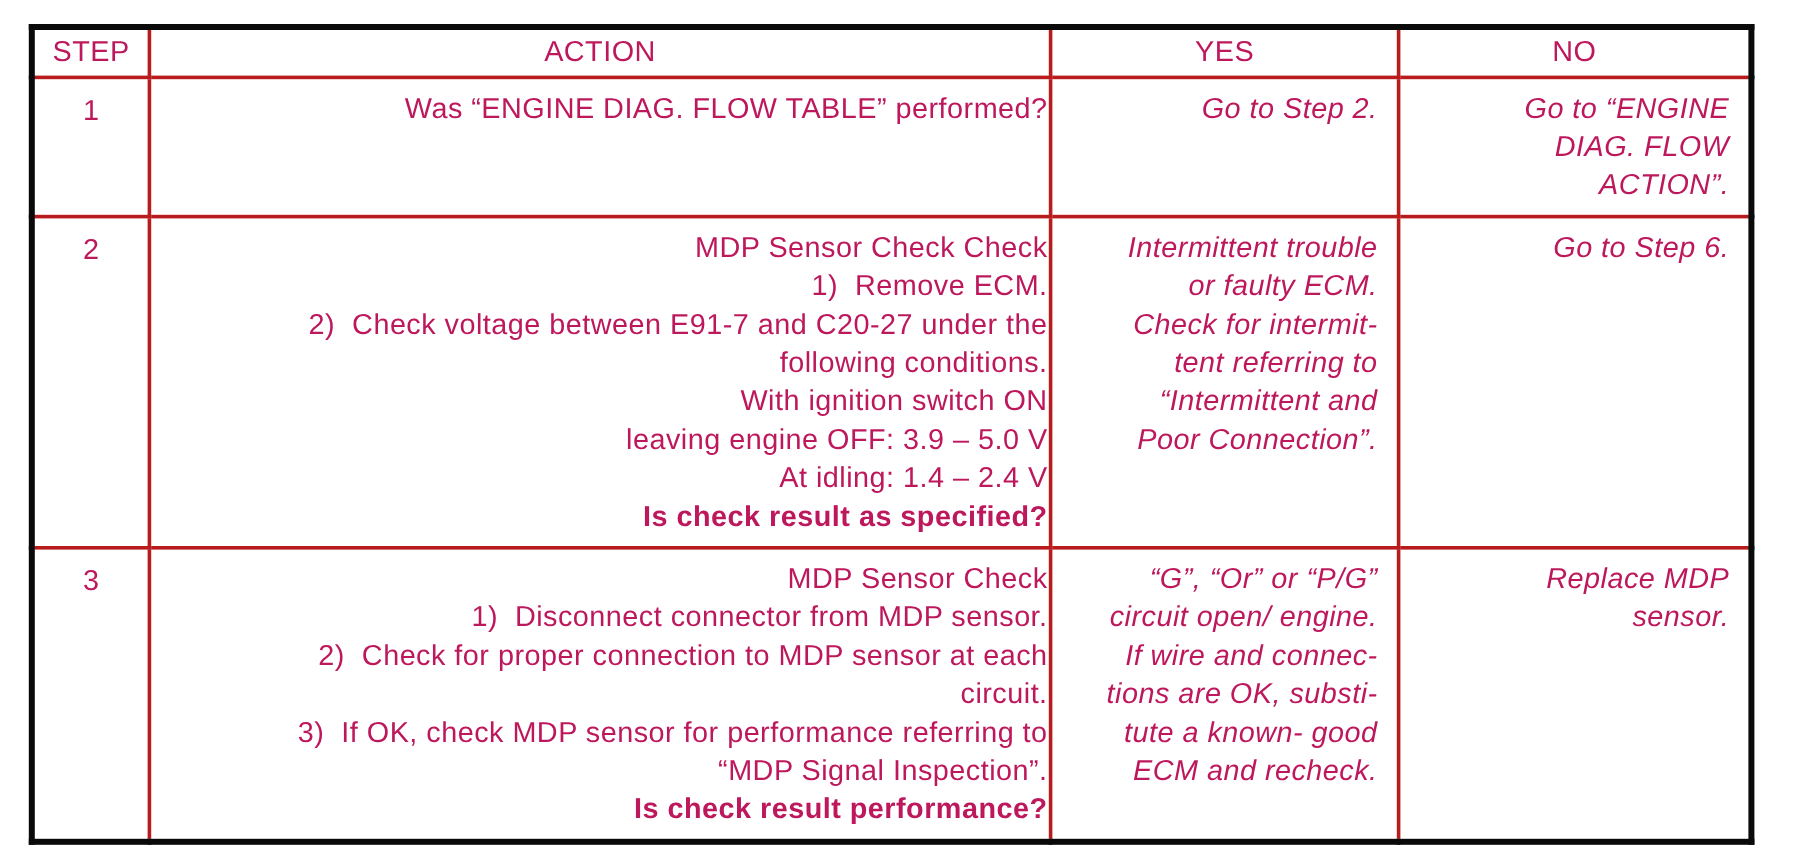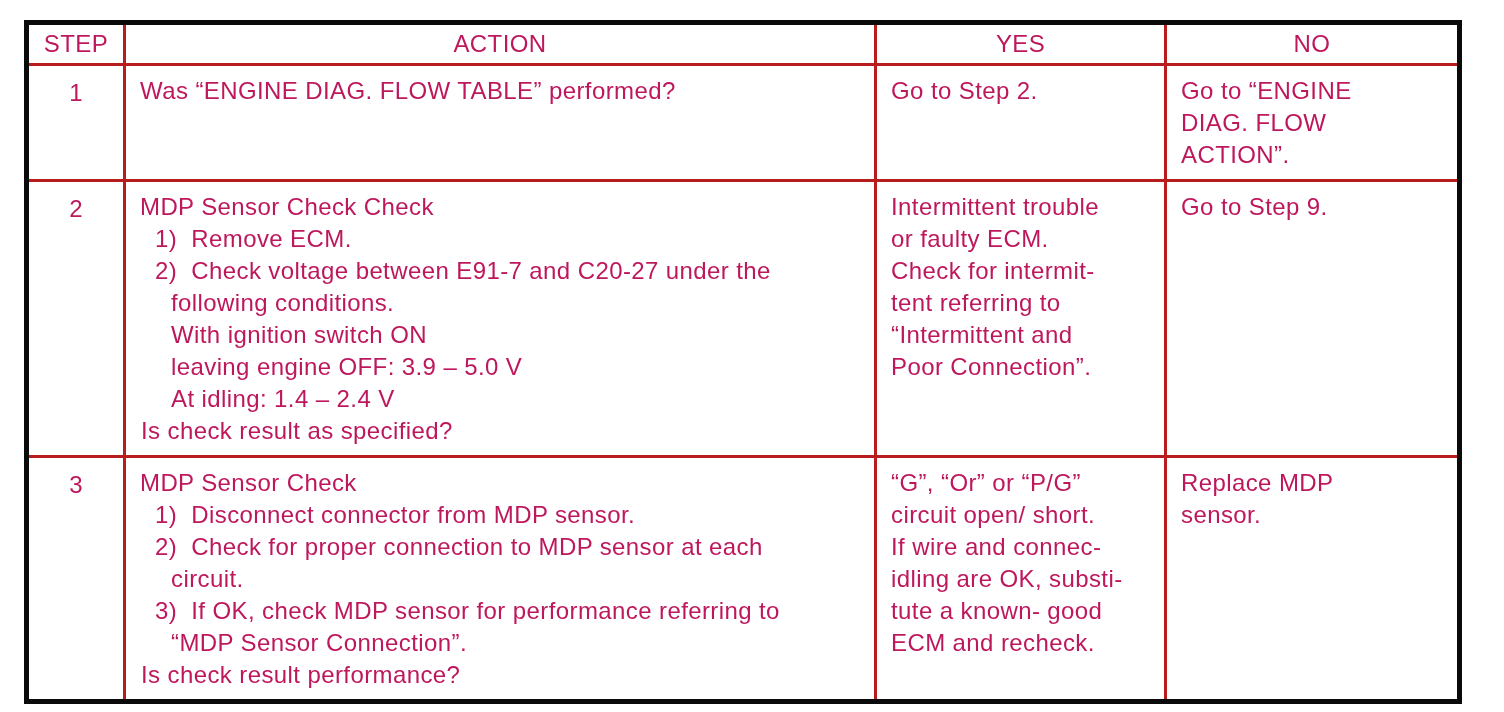--- a/index.html
+++ b/index.html
@@ -44,26 +44,26 @@
     padding-top: 9px;
     padding-bottom: 8px;
   }
   tbody tr.row-1 { height: 116px; }
   tbody tr.row-2 { height: 274px; }
   tbody tr.row-3 { height: 242px; }
   td.step-cell {
     text-align: center;
     padding-top: 11px;
   }
-  .line { white-space: pre; }
+  .line { white-space: pre; text-align: right; }
   td.action-cell .ind-title    { padding-left: 13px; }
   td.action-cell .ind-num      { padding-left: 28px; }
   td.action-cell .ind-cont     { padding-left: 44px; }
-  td.action-cell .ind-question { padding-left: 14px; }
-  td.yes-cell, td.no-cell { padding-left: 14px; padding-right: 4px; }
+  td.action-cell .ind-question { padding-left: 14px; font-weight: bold; }
+  td.yes-cell, td.no-cell { padding-left: 14px; padding-right: 16px; font-style: italic; }
 </style>
 </head>
 <body>
 
 <div class="page">
   <table class="diag-table">
     <colgroup>
       <col style="width:98px">
       <col style="width:751px">
       <col style="width:290px">
@@ -107,40 +107,40 @@
           </td>
     <td class="yes-cell">
             <div class="line">Intermittent trouble</div>
             <div class="line">or faulty ECM.</div>
             <div class="line">Check for intermit-</div>
             <div class="line">tent referring to</div>
             <div class="line">“Intermittent and</div>
             <div class="line">Poor Connection”.</div>
           </td>
     <td class="no-cell">
-            <div class="line">Go to Step 9.</div>
+            <div class="line">Go to Step 6.</div>
           </td>
   </tr>
 
   <tr class="row-3">
     <td class="step-cell">3</td>
     <td class="action-cell">
             <div class="line ind-title">MDP Sensor Check</div>
             <div class="line ind-num">1)  Disconnect connector from MDP sensor.</div>
             <div class="line ind-num">2)  Check for proper connection to MDP sensor at each</div>
             <div class="line ind-cont">circuit.</div>
             <div class="line ind-num">3)  If OK, check MDP sensor for performance referring to</div>
-            <div class="line ind-cont">“MDP Sensor Connection”.</div>
+            <div class="line ind-cont">“MDP Signal Inspection”.</div>
             <div class="line ind-question">Is check result performance?</div>
           </td>
     <td class="yes-cell">
             <div class="line">“G”, “Or” or “P/G”</div>
-            <div class="line">circuit open/ short.</div>
+            <div class="line">circuit open/ engine.</div>
             <div class="line">If wire and connec-</div>
-            <div class="line">idling are OK, substi-</div>
+            <div class="line">tions are OK, substi-</div>
             <div class="line">tute a known- good</div>
             <div class="line">ECM and recheck.</div>
           </td>
     <td class="no-cell">
             <div class="line">Replace MDP</div>
             <div class="line">sensor.</div>
           </td>
   </tr>
 </tbody>
   </table>

